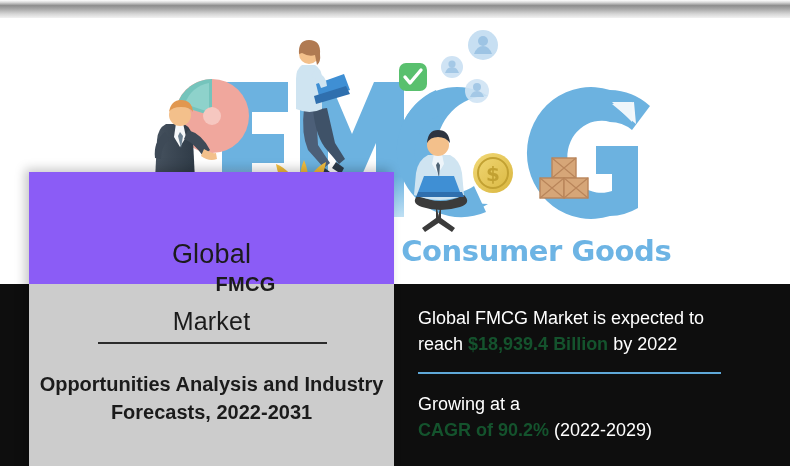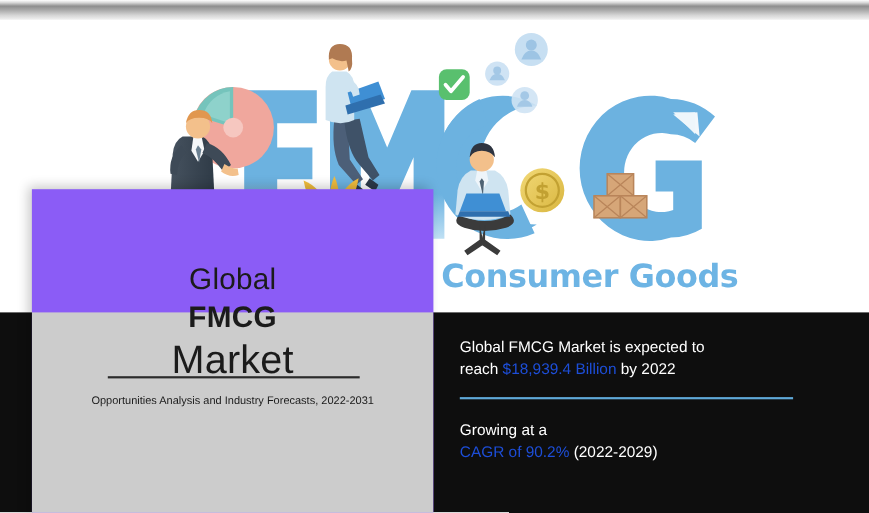--- a/index.html
+++ b/index.html
@@ -92,58 +92,58 @@
     color: #1b1b1b;
     font-family: "Liberation Sans", sans-serif;
     line-height: 1.04;
   }
   .card-line.l1 {
     position: absolute; left: 0; top: 68px; width: 365px;
     font-size: 27px; font-weight: 300; letter-spacing: 0.2px;
   }
   .card-line.l2 {
     position: absolute; left: 0; top: 102px; width: 365px;
-    font-size: 27px; font-weight: 700; letter-spacing: 0.3px;
+    font-size: 20px; font-weight: 700; letter-spacing: 0.3px; padding-left: 34px;
   }
   .card-line.l3 {
     position: absolute; left: 0; top: 136px; width: 365px;
-    font-size: 36px; font-weight: 300; letter-spacing: 0.2px;
+    font-size: 25px; font-weight: 300; letter-spacing: 0.2px;
   }
   .card-rule {
     position: absolute;
     left: 69px; top: 170px;
     width: 229px; height: 2px;
     background: #2b2b2b;
   }
   .card-sub {
     position: absolute;
-    left: 8px; top: 186px;
+    left: 8px; top: 198px;
     width: 349px;
-    font-size: 10px;
-    font-weight: 400;
+    font-size: 20px;
+    font-weight: 700;
     line-height: 1.42;
     color: #1b1b1b;
   }
 
   
   .stats {
     position: absolute;
     left: 418px;
     top: 305px;
     width: 320px;
   }
   .stat-text {
     color: #ffffff;
-    font-size: 14px;
+    font-size: 18px;
     line-height: 1.45;
     font-weight: 400;
   }
   .accent {
-    color: #1d4ed8;
-    font-weight: 400;
+    color: #14532d;
+    font-weight: 700;
   }
   .stats-rule {
     margin: 15px 0 17px 0;
     width: 303px; height: 2px;
     background: #5fa8d8;
   }
   .stat-block-2 { margin-top: 16px; }
 </style>
 </head>
 <body>

